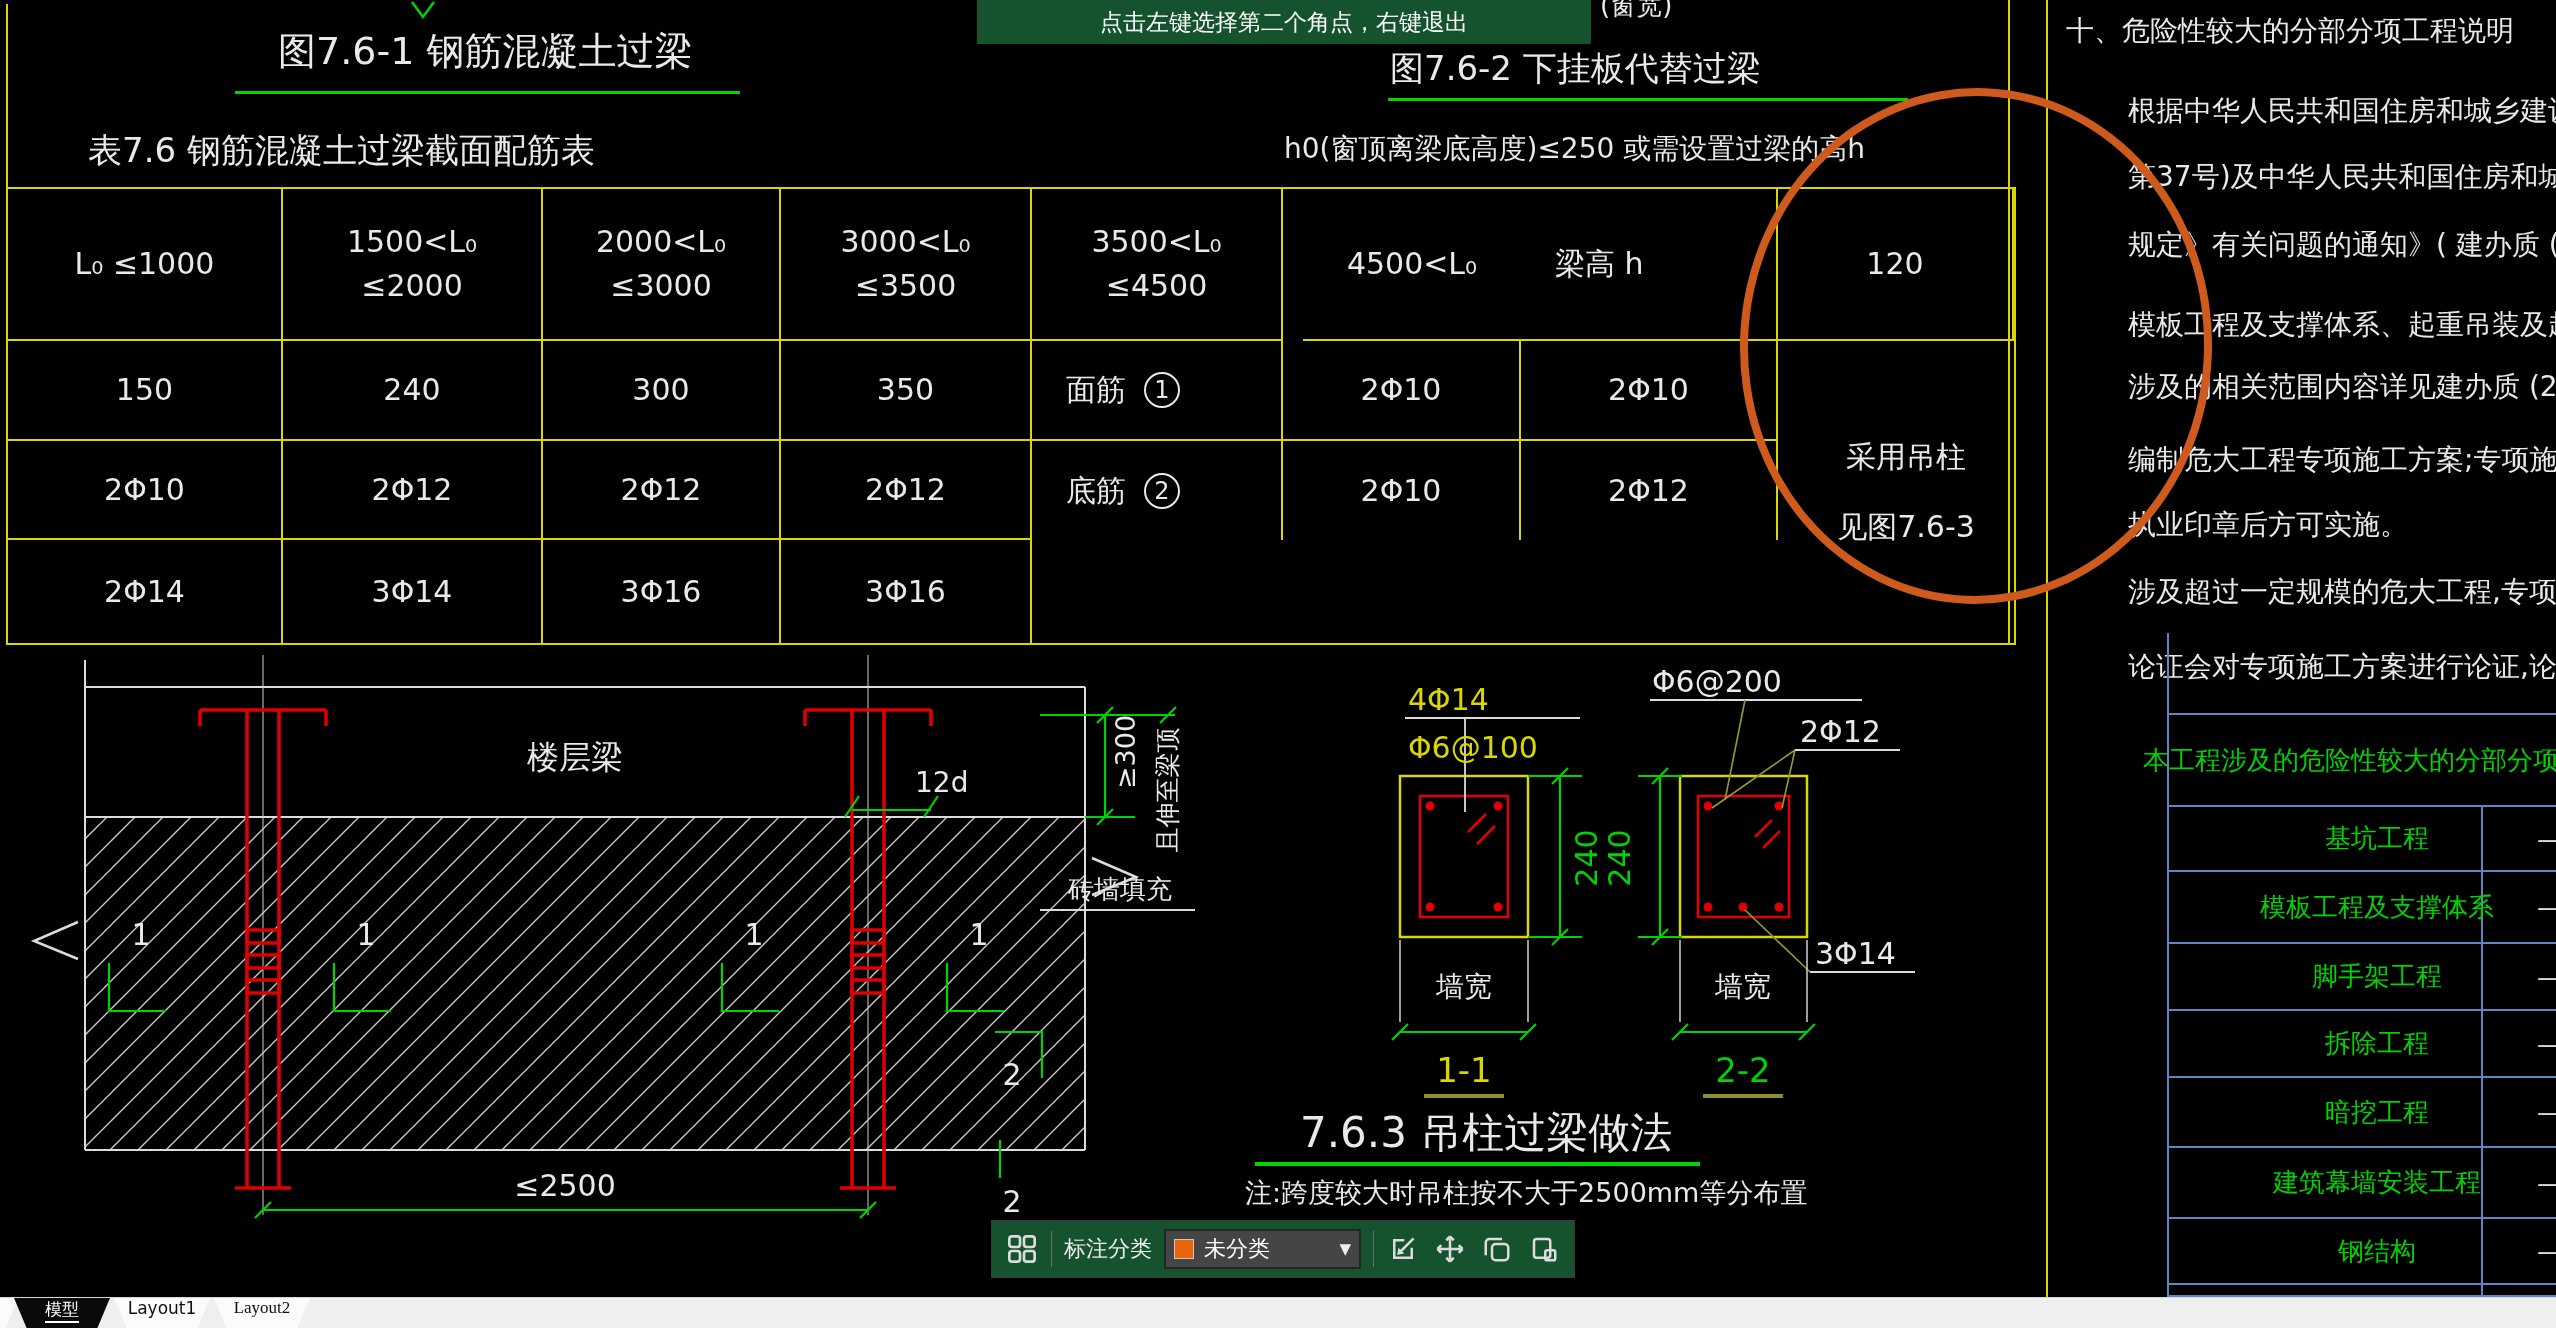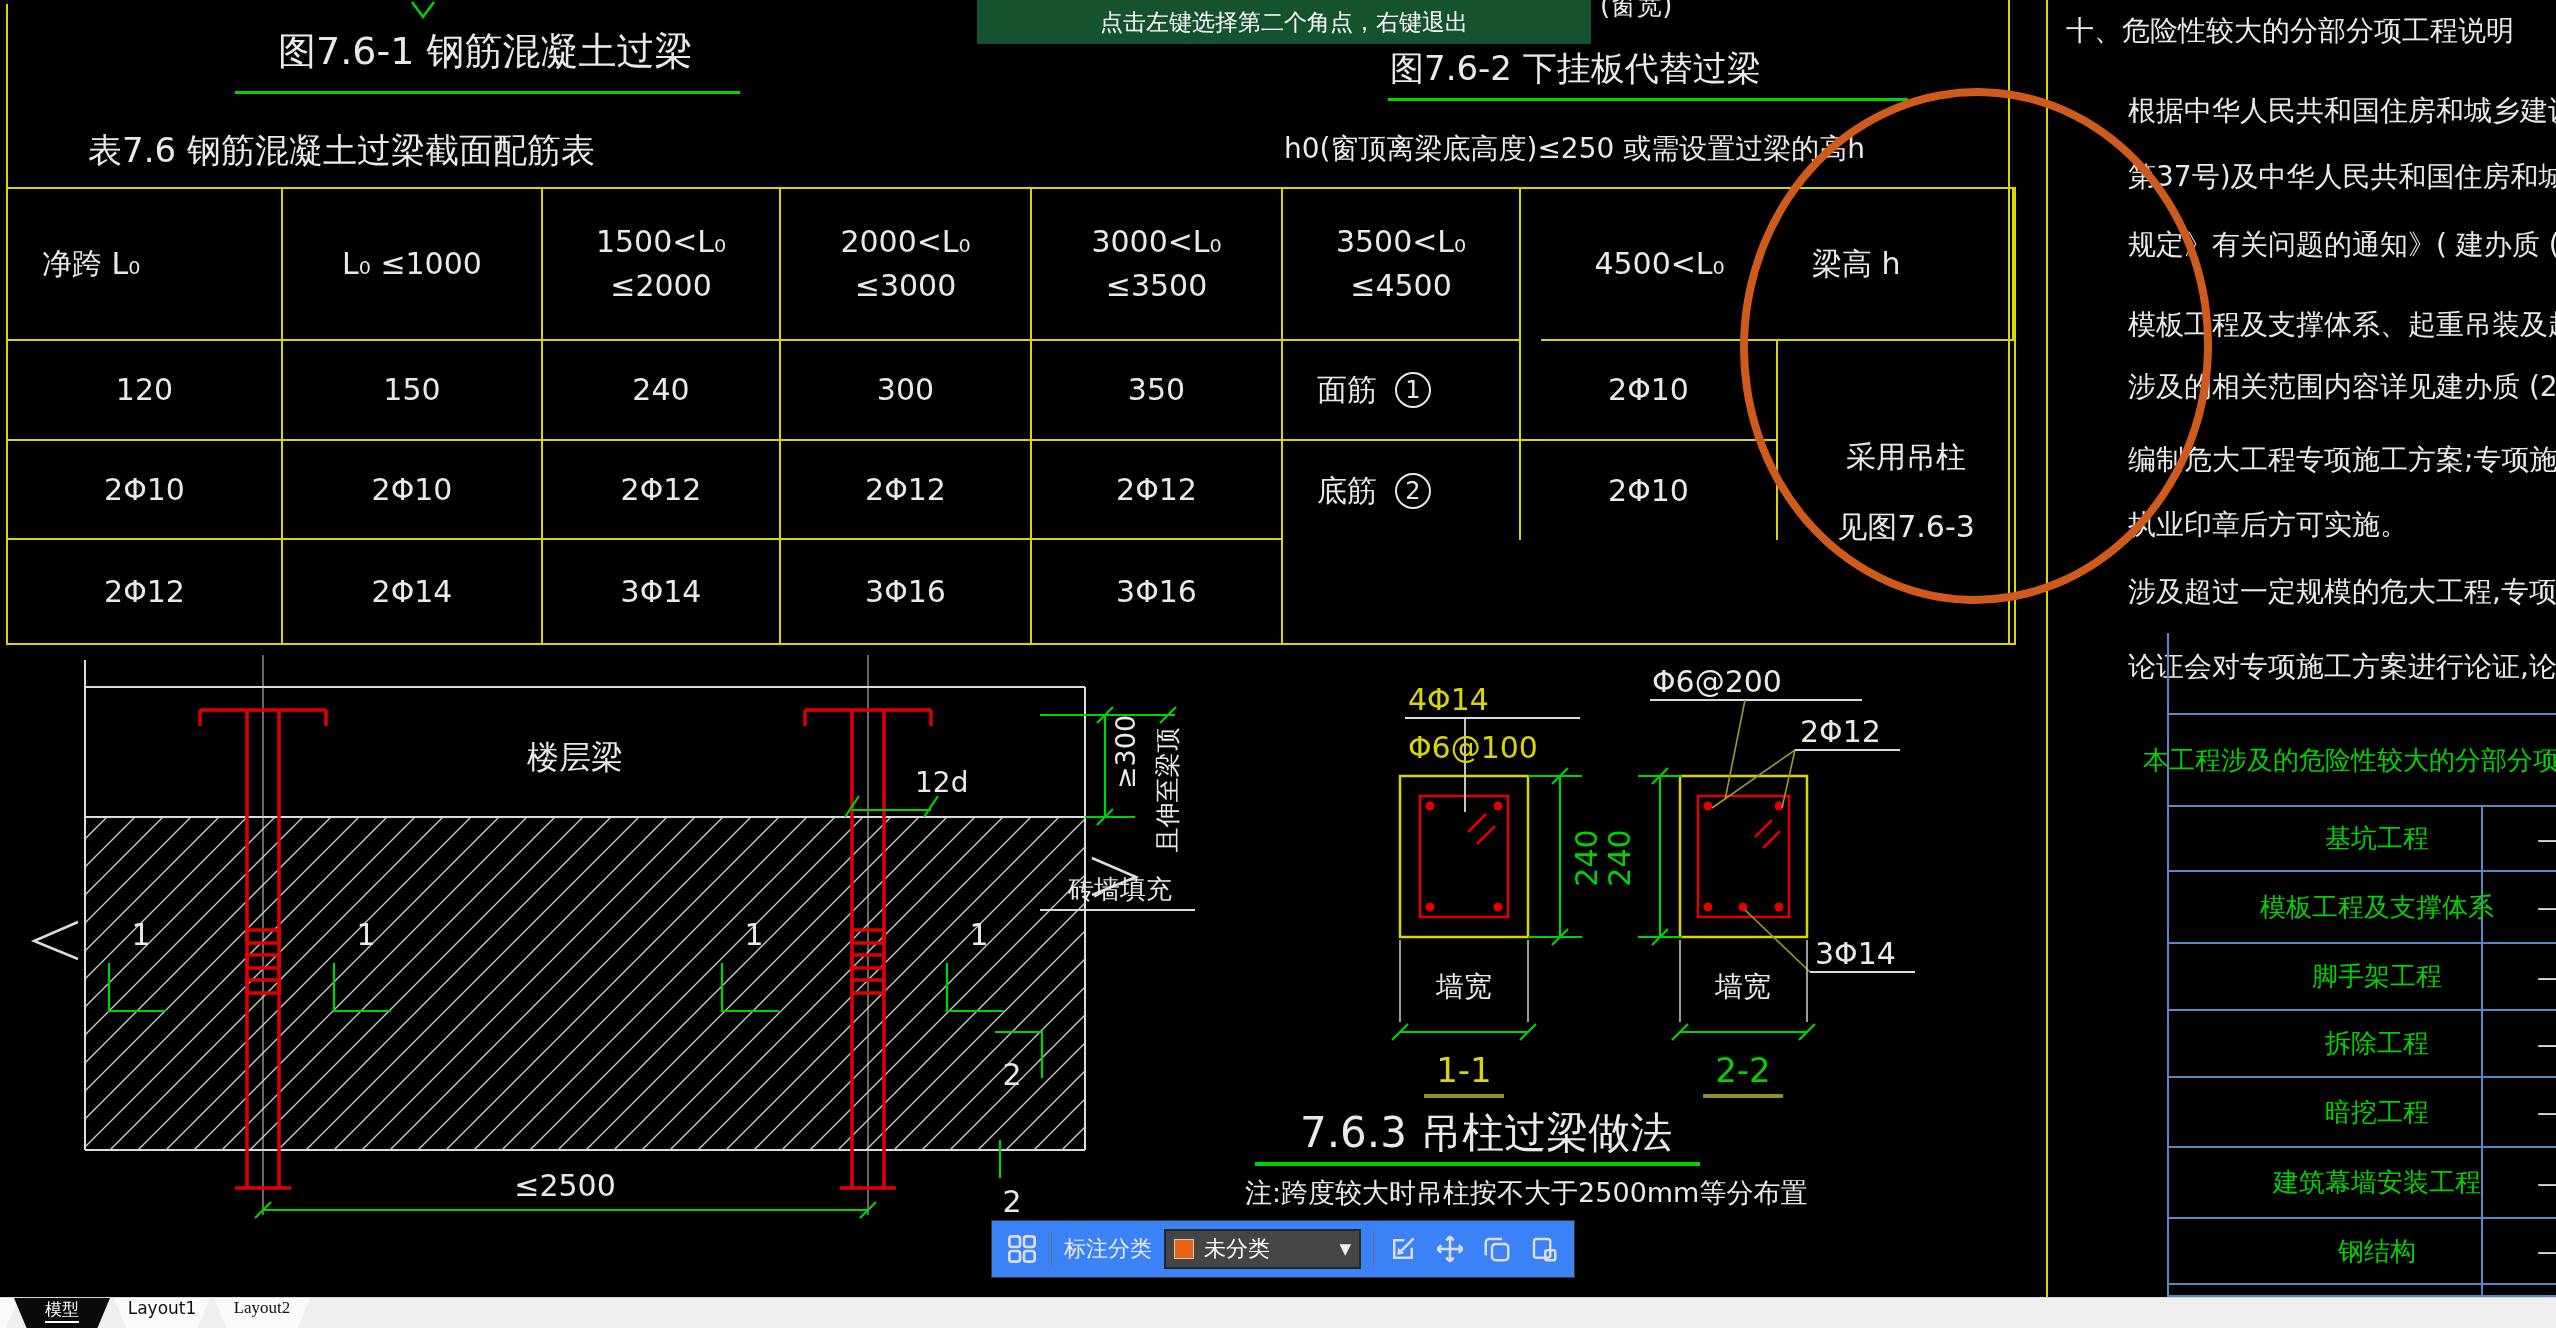--- a/index.html
+++ b/index.html
@@ -43,21 +43,21 @@
                  border:2px solid var(--blu); }
   .rrow{ position:relative; border-bottom:2px solid var(--blu);
          display:flex; align-items:center; justify-content:center;
          color:var(--g); font-size:26px; white-space:nowrap; }
   .rrow .lab{ width:312px; text-align:center; }
   .rrow .dash{ position:absolute; left:368px; color:#d8d8d8; }
   .coldiv{ position:absolute; left:312px; top:92px; bottom:0; width:2px;
            background:var(--blu); }
 
   
-  .toolbar{ left:991px; top:1220px; width:584px; height:58px; background:#3b82f6;
+  .toolbar{ left:991px; top:1220px; width:584px; height:58px; background:#14532d;
             display:flex; align-items:center; padding:1px 12px; gap:12px; z-index:8;
             border:1px solid #3a3a3a; }
   .tdiv{ width:1px; height:36px; background:#6e6e6e; }
   .tlabel{ color:#eee; font-size:22px; white-space:nowrap; }
   .dropdown{ width:222px; height:40px; background:#454545; border:2px solid #262626;
              display:flex; align-items:center; padding:0 8px; gap:10px; color:#fff; }
   .swatch{ width:20px; height:20px; background:#e8650d; border:1px solid #c8c8c8; }
   .ddval{ font-size:22px; flex:1; text-align:left; }
   .caret{ font-size:15px; color:#eee; }
   .tico{ width:40px; height:40px; display:flex; align-items:center; justify-content:center; }
@@ -91,23 +91,20 @@
 <div class="abs wt" style="left:278px;top:26px;font-size:38px;">图7.6-1 钢筋混凝土过梁</div>
 <div class="abs gline" style="left:235px;top:91px;width:505px;height:3px;"></div>
 <div class="abs wt" style="left:88px;top:128px;font-size:34px;">表7.6  钢筋混凝土过梁截面配筋表</div>
 
 <div class="abs wt" style="left:1600px;top:-12px;font-size:26px;">(窗宽)</div>
 <div class="abs wt" style="left:1390px;top:46px;font-size:34px;">图7.6-2 下挂板代替过梁</div>
 <div class="abs gline" style="left:1388px;top:98px;width:520px;height:3px;"></div>
 <div class="abs wt" style="left:1284px;top:130px;font-size:28px;">h0(窗顶离梁底高度)≤250 或需设置过梁的高h</div>
 
 <div class="lintel abs">
-  <div class="c rl">
-      <span>净跨 L₀</span>
-    </div>
   <div class="c">
       <div>L₀ ≤1000</div>
     </div>
   <div class="c">
       <div>1500&lt;L₀</div>
       <div>≤2000</div>
     </div>
   <div class="c">
       <div>2000&lt;L₀</div>
       <div>≤3000</div>

